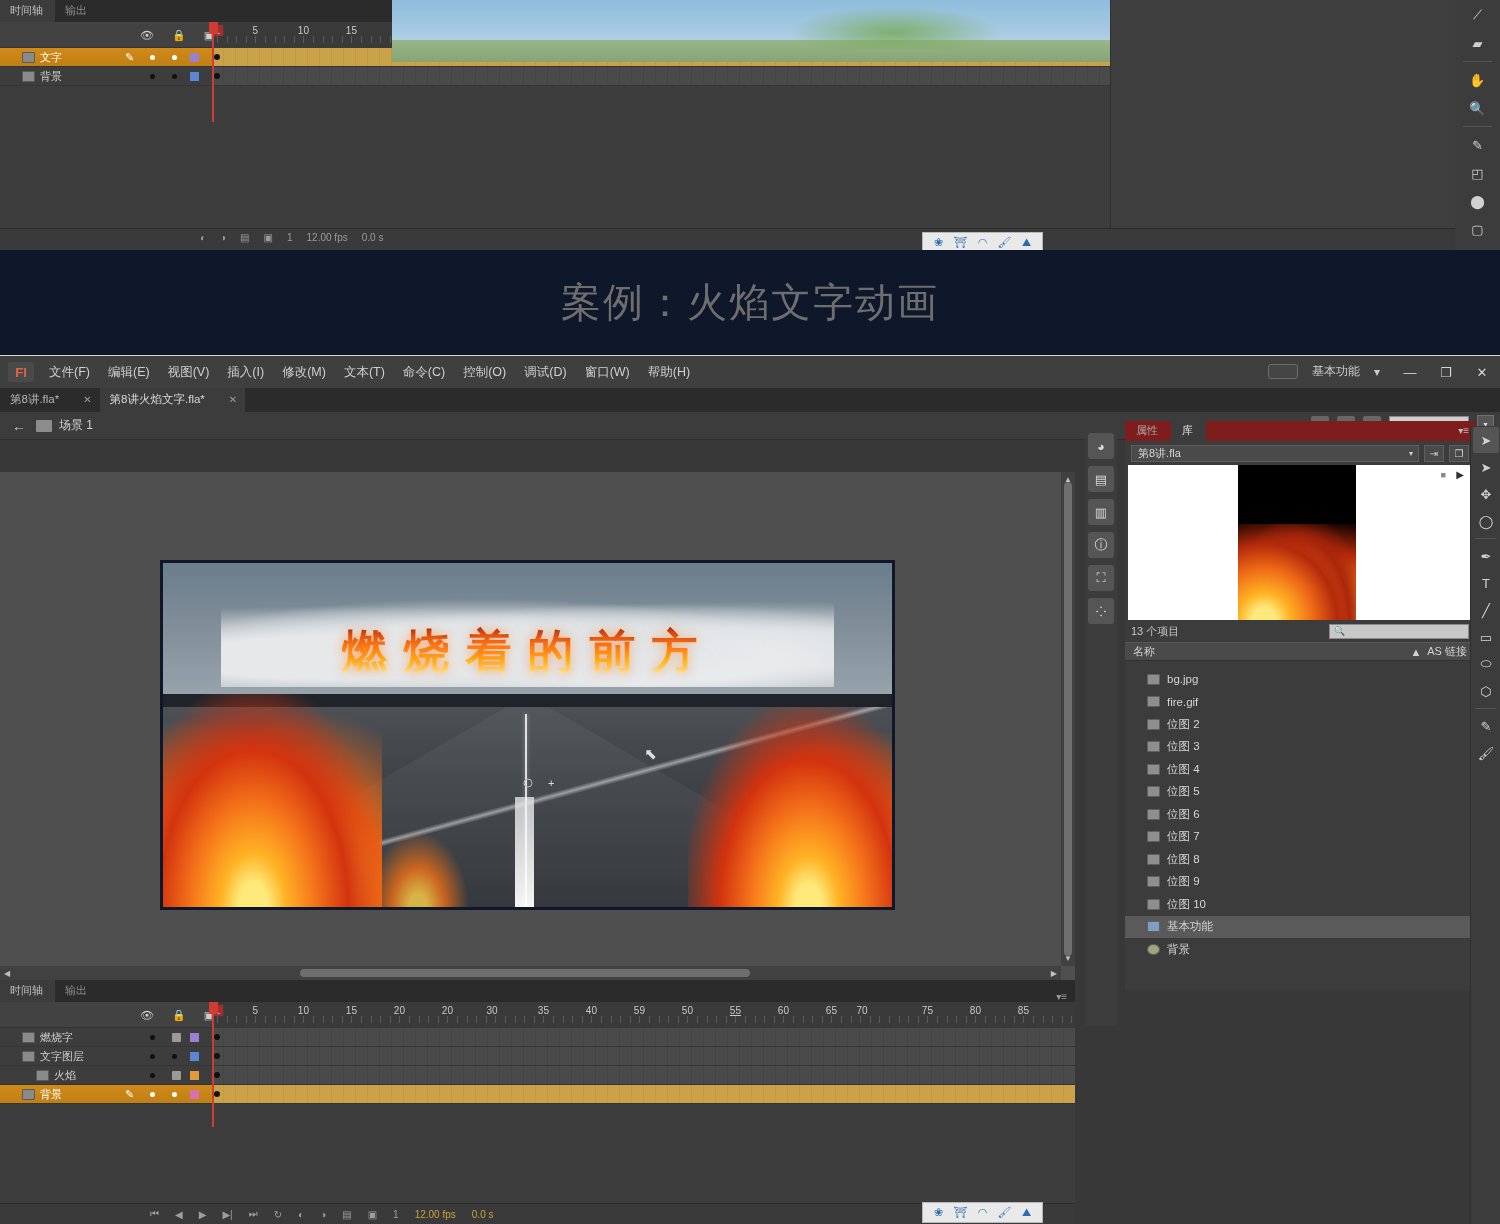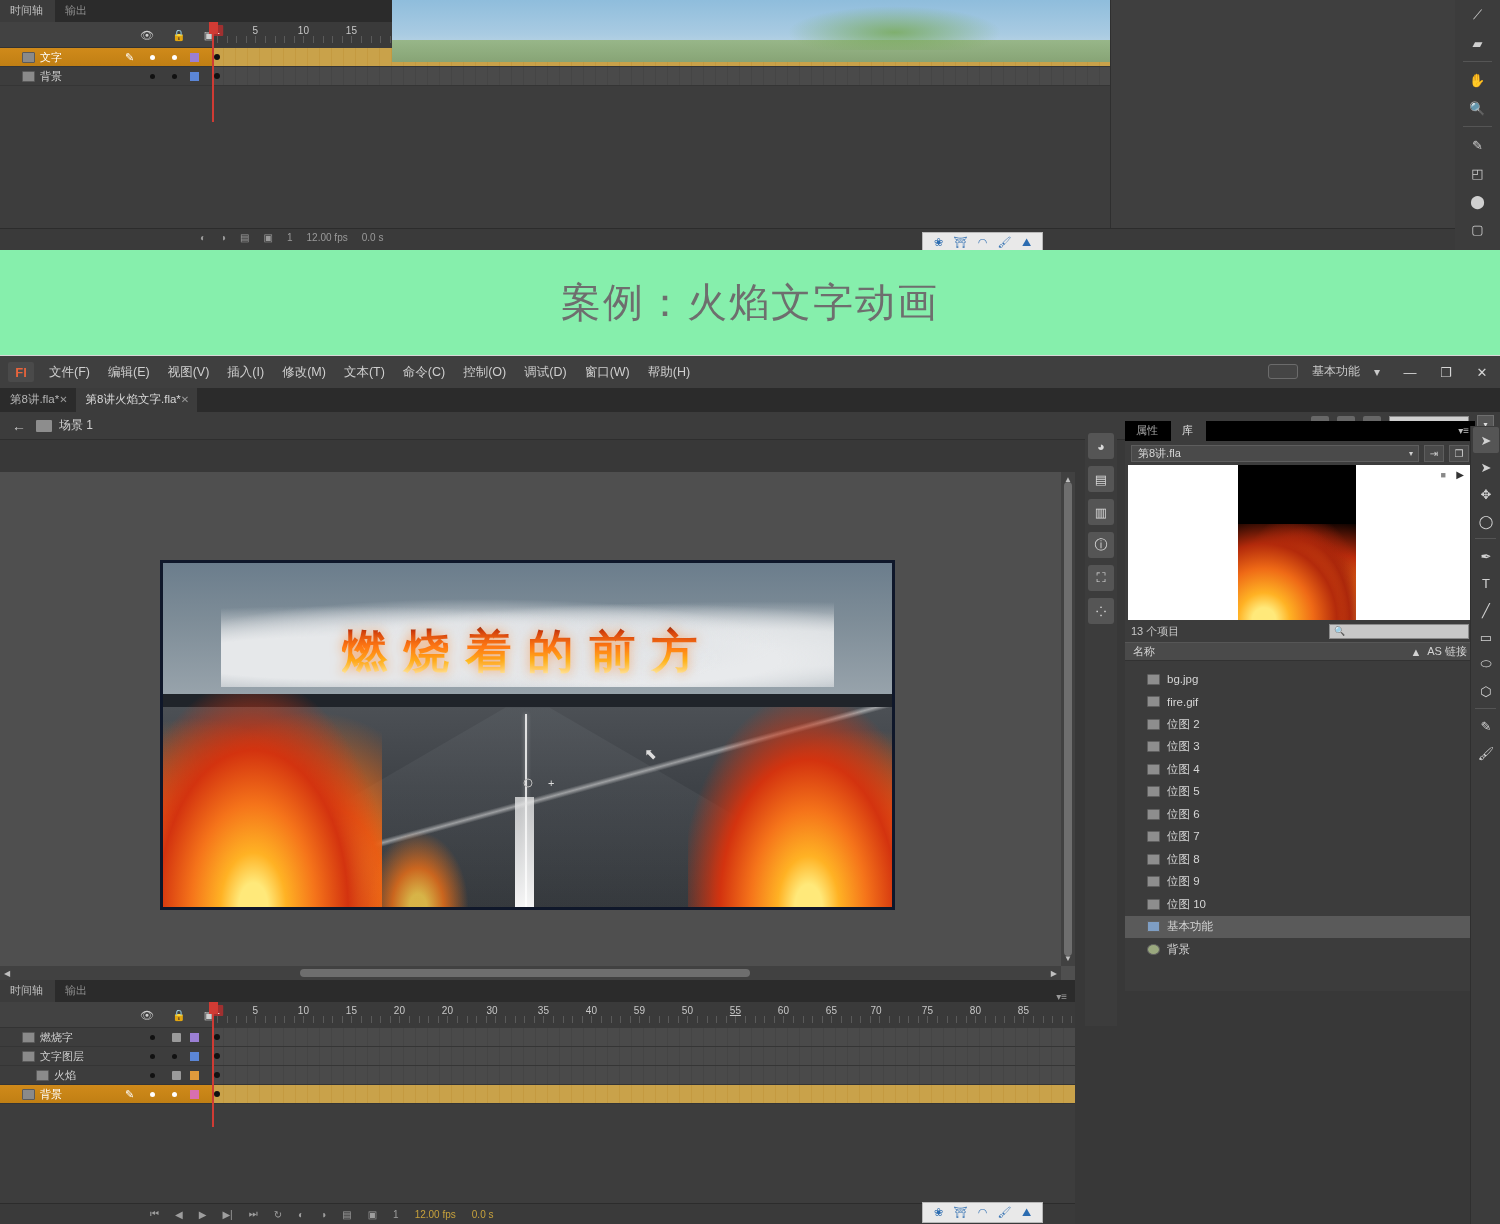--- a/index.html
+++ b/index.html
@@ -34,39 +34,39 @@
   .locki { width:9px;height:9px;background:#9a9a9a;border-radius:1px; }
   .swatch { width:9px;height:9px; }
   .framestrip { position:absolute; left:212px; right:0; top:0; bottom:0;
     background:repeating-linear-gradient(to right,#4a4a4a 0 11px,#454545 11px 12px); }
   .playhead { position:absolute; top:0; bottom:0; width:2px; background:#d03b34; }
   .playhead-top { position:absolute; top:0; width:9px; height:12px; background:#d03b34; margin-left:-3px; }
   .kf { position:absolute; width:6px;height:6px;border-radius:50%;background:#111; top:6px; }
   .tl-bottombar { position:absolute; left:0; right:0; bottom:0; height:22px; background:#3a3a3a; border-top:1px solid #2c2c2c; }
 
   
-  #heading-band { position:absolute; left:0; top:250px; width:1500px; height:105px; background:#86efac;
+  #heading-band { position:absolute; left:0; top:250px; width:1500px; height:105px; background:#0f172a;
       display:flex; align-items:center; justify-content:center; }
   #heading-band .h-text { font-size:40px; color:#6e6e6e; letter-spacing:2px; }
 
   
   #app { position:absolute; left:0; top:355px; width:1500px; height:869px; background:#383838; overflow:hidden;
       border-top:1px solid #d8d8d8; }
   .menubar { height:32px; background:#3f3f3f; display:flex; align-items:center; position:relative; }
   .logo { width:26px; height:20px; margin:0 6px 0 8px; background:#4a4a4a; border-radius:2px; color:#e8643c;
       font-size:13px; font-weight:bold; display:flex; align-items:center; justify-content:center; }
   .menu-item { font-size:12.5px; color:#cfcfcf; padding:5px 9px; white-space:nowrap; }
   .ws-box { position:absolute; right:120px; top:7px; display:flex; align-items:center; gap:14px; }
   .ws-pill { width:30px;height:15px;border:1px solid #6b6b6b;border-radius:3px;background:#454545; }
   .ws-label { font-size:12px; color:#cacaca; }
   .wincontrols { position:absolute; right:0; top:0; height:32px; display:flex; }
   .wc { width:36px; height:32px; display:flex; align-items:center; justify-content:center; color:#d6d6d6; font-size:13px; background:#3f3f3f;}
 
   .doctabs { height:24px; background:#2b2b2b; display:flex; align-items:flex-end; }
-  .doctab { font-size:11.5px; color:#b5b5b5; padding:4px 8px 5px 10px; display:flex; align-items:center; gap:0; }
+  .doctab { font-size:11.5px; color:#b5b5b5; padding:4px 8px 5px 10px; display:flex; align-items:center; gap:24px; }
   .doctab.active { background:#3c3c3c; color:#d8d8d8; }
   .doctab .x { font-size:10px; color:#9a9a9a; }
 
   .crumbbar { height:28px; background:#3c3c3c; display:flex; align-items:center; position:relative; border-bottom:1px solid #2e2e2e; }
   .crumb-back { color:#c9c9c9; font-size:14px; padding:0 10px 0 12px; }
   .scene-ico { width:16px;height:12px;background:#8d8d8d;border-radius:1px; margin-right:7px; }
   .crumb-label { font-size:12px; color:#d3d3d3; }
   .stage-right-tools { position:absolute; right:6px; top:3px; display:flex; align-items:center; gap:8px; }
   .srt-ico { width:18px; height:18px; background:#6f6f6f; border-radius:2px; opacity:.85;}
   .zoom-box { width:80px; height:17px; background:#cfcfcf; border:1px solid #888; font-size:11px;
@@ -86,21 +86,21 @@
   
   .btimeline { position:absolute; left:0; top:624px; width:1075px; height:245px; background:#3d3d3d; }
 
   
   .iconrail { position:absolute; left:1085px; top:70px; width:32px; height:600px; background:#3c3c3c; }
   .rail-ico { width:26px; height:26px; margin:7px 3px; background:#555; border-radius:3px;
       display:flex;align-items:center;justify-content:center;color:#d9d9d9;font-size:13px; }
 
   
   .libpanel { position:absolute; left:1125px; top:65px; width:350px; height:570px; background:#3c3c3c; }
-  .lib-tabbar { height:20px; background:#000000; display:flex; align-items:flex-end; position:relative; }
+  .lib-tabbar { height:20px; background:#7f1d1d; display:flex; align-items:flex-end; position:relative; }
   .lib-tab { font-size:11px; color:#a8a8a8; padding:3px 13px 3px 11px; }
   .lib-tab.active { background:#3c3c3c; color:#e0e0e0; }
   .lib-menu { position:absolute; right:6px; top:4px; color:#bbb; font-size:10px; }
   .lib-docrow { height:24px; display:flex; align-items:center; padding:0 6px; gap:5px; }
   .lib-select { flex:1; height:17px; background:#4a4a4a; border:1px solid #5e5e5e; font-size:11px;
       color:#d6d6d6; display:flex; align-items:center; padding-left:6px; position:relative; }
   .lib-select .caret { position:absolute; right:5px; font-size:8px; color:#cfcfcf; }
   .lib-mini { width:20px;height:17px;background:#4a4a4a;border:1px solid #5e5e5e;display:flex;align-items:center;justify-content:center;color:#cfcfcf;font-size:10px;}
   .lib-preview { height:155px; background:#ffffff; position:relative; margin:0 3px; }
   .lib-countrow { height:22px; display:flex; align-items:center; padding:0 6px; gap:8px; }
@@ -563,21 +563,21 @@
           <div class="num" style="left: 187.4px;">20</div>
           <div class="num" style="left: 235.4px;">20</div>
           <div class="num" style="left: 280px;">30</div>
           <div class="num" style="left: 331.4px;">35</div>
           <div class="num" style="left: 379.4px;">40</div>
           <div class="num" style="left: 427.4px;">59</div>
           <div class="num" style="left: 475.4px;">50</div>
           <div class="num" style="left: 523.4px; text-decoration: underline;">55</div>
           <div class="num" style="left: 571.4px;">60</div>
           <div class="num" style="left: 619.4px;">65</div>
-          <div class="num" style="left: 664px;">70</div>
+          <div class="num" style="left: 650px;">70</div>
           <div class="num" style="left: 715.4px;">75</div>
           <div class="num" style="left: 763.4px;">80</div>
           <div class="num" style="left: 811.4px;">85</div>
         </div>
     </div>
 
     <div id="bot-layers">
         <div class="layer-row" style="height: 19px;">
           <span class="layer-icon"></span>
           <span class="layer-name">燃烧字</span>

